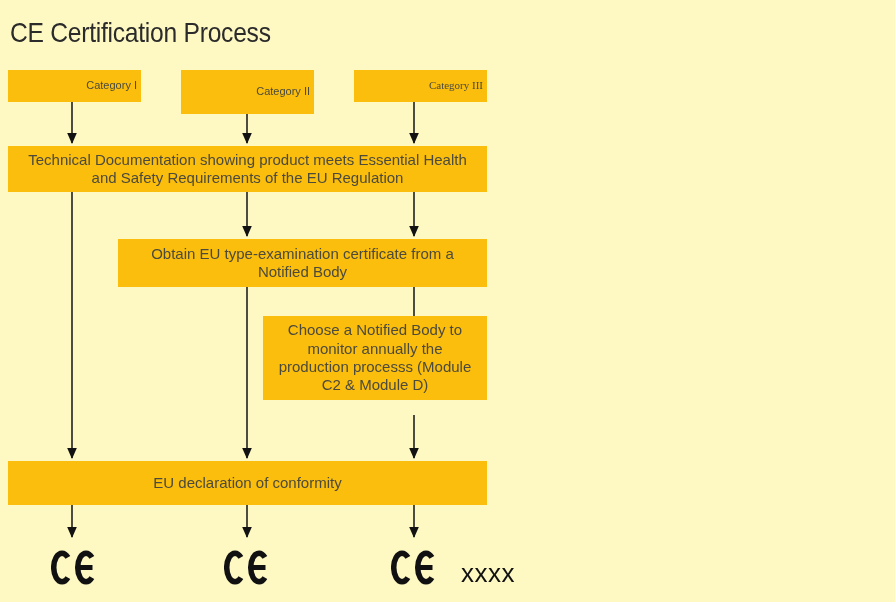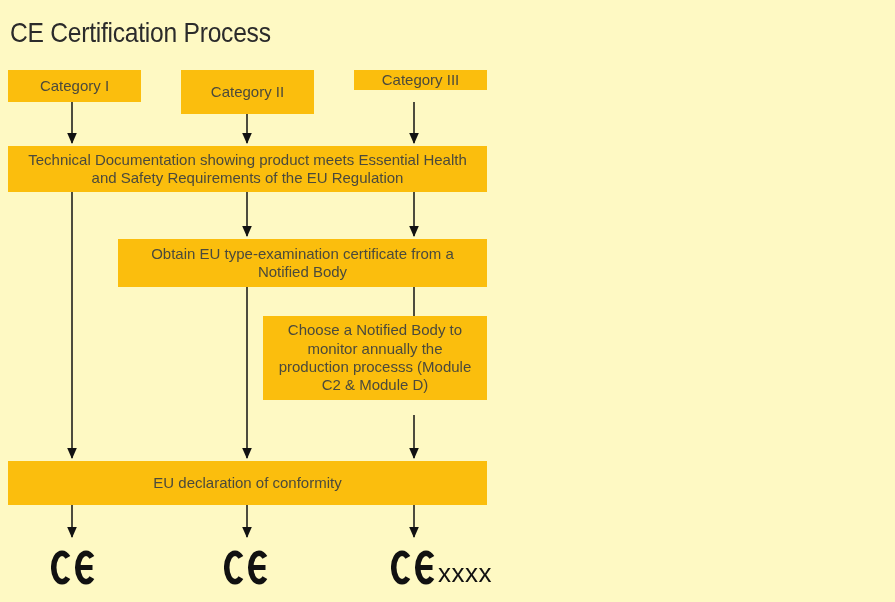--- a/index.html
+++ b/index.html
@@ -30,21 +30,21 @@
   .flow-box{
     position:absolute;
     background:var(--box-fill);
     color:var(--box-text);
     display:flex;align-items:center;justify-content:center;
     text-align:center;
     font-size:15px;line-height:1.22;
     white-space:pre-line;
     padding:2px 4px;
   }
-  .cat-box{font-size:15px;}
+  .cat-box{font-size:11px;justify-content:flex-end;}
   .ce-mark{
     position:absolute;
     display:flex;align-items:flex-end;
   }
   .ce-suffix{
     font-size:26px;color:#111;line-height:1;
     margin-left:1px;margin-bottom:-1px;
     letter-spacing:0.5px;
   }
 </style>
@@ -83,21 +83,21 @@
       <line x1="414" y1="496" x2="414" y2="537" marker-end="url(#ah)"></line>
     </g>
   </svg>
 
   <div class="flow-box cat-box" style="left:8px;top:70px;width:133px;height:32px;">
     <span>Category I</span>
   </div>
   <div class="flow-box cat-box" style="left:181px;top:70px;width:133px;height:44px;">
     <span>Category II</span>
   </div>
-  <div class="flow-box cat-box" style="left:354px;top:70px;width:133px;height:20px;">
+  <div class="flow-box cat-box" style="left:354px;top:70px;width:133px;height:32px;font-family:Liberation Serif, serif;">
     <span>Category III</span>
   </div>
 
   <div class="flow-box" style="left:118px;top:239px;width:369px;height:48px;">
     <span>Obtain EU type-examination certificate from a
 Notified Body</span>
   </div>
 
   <div class="flow-box" style="left:8px;top:146px;width:479px;height:46px;">
     <span>Technical Documentation showing product meets Essential Health
@@ -126,21 +126,21 @@
   </div>
   <div class="ce-mark" style="left:224px;top:550px;">
     <svg width="46" height="35" viewBox="0 0 46 35">
       <g stroke="#111" fill="none" stroke-width="5.5">
         <path d="M16.9 7.4 A8.3 14.3 0 1 0 16.9 27.6"></path>
         <path d="M40.9 7.4 A8.3 14.3 0 1 0 40.9 27.6"></path>
       </g>
       <line x1="29" y1="17.5" x2="41.5" y2="17.5" stroke="#111" stroke-width="5"></line>
     </svg>
   </div>
-  <div class="ce-mark" style="left:391px;top:550px;">
+  <div class="ce-mark" style="left:391px;top:550px;gap:23px;">
     <svg width="46" height="35" viewBox="0 0 46 35">
       <g stroke="#111" fill="none" stroke-width="5.5">
         <path d="M16.9 7.4 A8.3 14.3 0 1 0 16.9 27.6"></path>
         <path d="M40.9 7.4 A8.3 14.3 0 1 0 40.9 27.6"></path>
       </g>
       <line x1="29" y1="17.5" x2="41.5" y2="17.5" stroke="#111" stroke-width="5"></line>
     </svg>
     <span class="ce-suffix">xxxx</span>
   </div>
 

